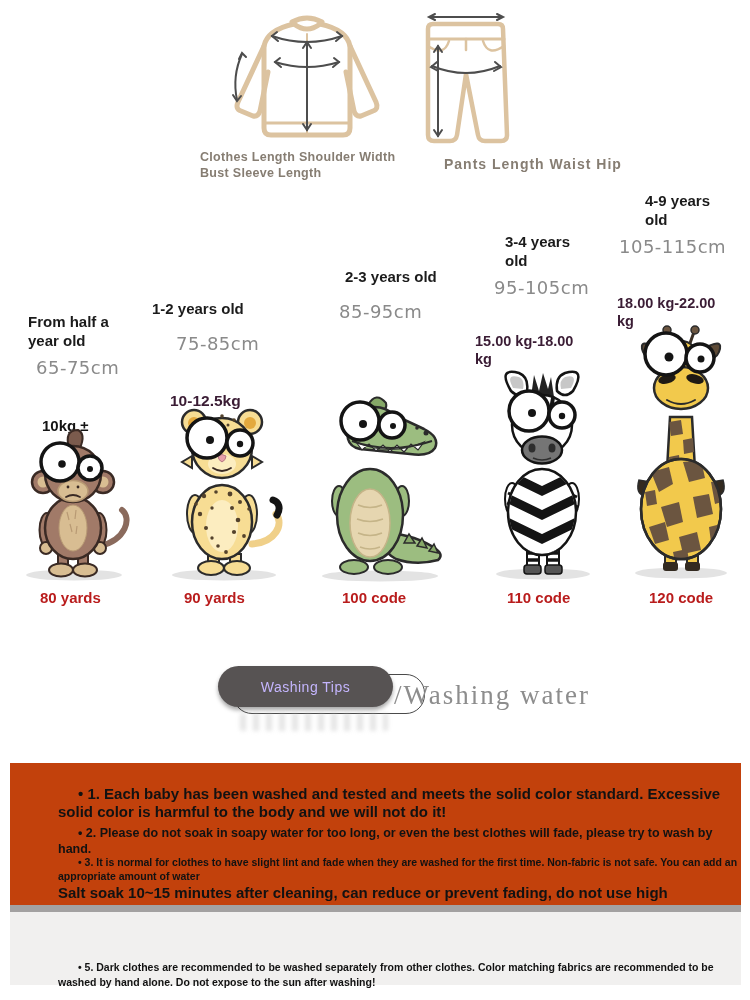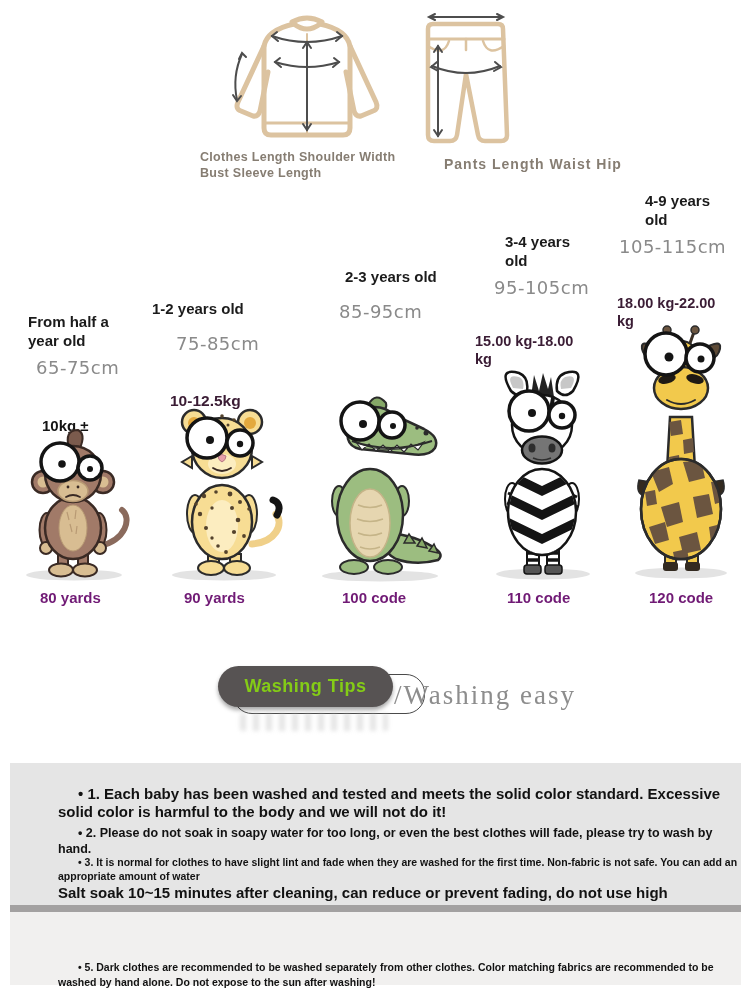--- a/index.html
+++ b/index.html
@@ -8,32 +8,32 @@
   .abs{position:absolute;}
   
   .garment-label{font-weight:bold;color:#867d72;line-height:1.25;letter-spacing:.3px;}
   .tops-label{left:200px;top:150px;width:200px;font-size:12.5px;}
   .pants-label{left:404px;top:156px;width:190px;font-size:14px;letter-spacing:1px;margin-left:40px;}
   
   .age{font-weight:bold;font-size:15px;color:#1b1b1b;line-height:1.25;}
   .hrange{font-size:18px;color:#8a8a8a;font-family:"DejaVu Sans",sans-serif;letter-spacing:.5px;}
   .wrange{font-weight:bold;font-size:14.5px;color:#3a1c34;line-height:1.25;margin-top:33px;}
   .wrange.black{color:#141414;font-size:15px;}
-  .size-label{font-weight:bold;font-size:15px;color:#701a75;}
+  .size-label{font-weight:bold;font-size:15px;color:#b91c1c;}
   
   .pill-outline{left:233px;top:674px;width:190px;height:38px;border:1.5px solid #4a4a4a;border-radius:19px;background:transparent;}
   .pill-button{left:218px;top:666px;width:175px;height:41px;border-radius:21px;background:#575353;
                box-shadow:0 3px 4px rgba(0,0,0,.35);display:flex;align-items:center;justify-content:center;}
-  .pill-button span{color:#84cc16;font-weight:bold;font-size:18px;letter-spacing:.5px;}
+  .pill-button span{color:#c4b5fd;font-weight:normal;font-size:14px;letter-spacing:.5px;}
   .wash-caption{left:394px;top:680px;font-family:"Liberation Serif","DejaVu Serif",serif;
                 font-size:27px;color:#8d8d8d;letter-spacing:2px;}
   .watermark{left:240px;top:713px;width:148px;height:18px;opacity:.38;filter:blur(2px);
              background:repeating-linear-gradient(90deg,#b9b9b9 0 6px,transparent 6px 13px);border-radius:3px;}
   
-  .sec1{left:10px;top:763px;width:731px;height:142px;background:#e5e5e5;}
+  .sec1{left:10px;top:763px;width:731px;height:142px;background:#c2410c;}
   .divider{left:10px;top:905px;width:731px;height:7px;background:#a3a1a1;}
   .sec2{left:10px;top:912px;width:731px;height:73px;background:#f1f0ef;}
   .tip{position:absolute;left:0;padding-left:48px;color:#121212;font-weight:bold;}
   .tip.bulleted{text-indent:20px;}
   .tip1{top:7px;width:675px;font-size:15px;line-height:1.22;}
   .tip2{top:49px;width:655px;font-size:12.5px;line-height:1.3;}
   .tip3{top:81px;width:690px;font-size:10.5px;line-height:1.4;}
   .salt{top:105px;width:640px;font-size:15px;line-height:1.28;}
   .tip4{top:11px;width:580px;font-size:10.5px;line-height:1.5;}
   .tip5{top:37px;width:670px;font-size:10.5px;line-height:1.5;}
@@ -325,21 +325,21 @@
   <div class="abs size-label" style="left:40px;top:589px">80 yards</div>
   <div class="abs size-label" style="left:184px;top:589px">90 yards</div>
   <div class="abs size-label" style="left:342px;top:589px">100 code</div>
   <div class="abs size-label" style="left:507px;top:589px">110 code</div>
   <div class="abs size-label" style="left:649px;top:589px">120 code</div>
 
   <div class="abs pill-outline"></div>
   <div class="abs pill-button">
     <span>Washing Tips</span>
   </div>
-  <div class="abs wash-caption">/Washing easy</div>
+  <div class="abs wash-caption">/Washing water</div>
   <div class="abs watermark"></div>
 
   <div class="abs sec1">
     <p class="tip bulleted tip1">•  1. Each baby has been washed and tested and meets the solid color standard. Excessive solid color is harmful to the body and we will not do it!</p>
     <p class="tip bulleted tip2">•  2. Please do not soak in soapy water for too long, or even the best clothes will fade, please try to wash by hand.</p>
     <p class="tip bulleted tip3">•  3. It is normal for clothes to have slight lint and fade when they are washed for the first time. Non-fabric is not safe. You can add an appropriate amount of water</p>
     <p class="tip salt">Salt soak 10~15 minutes after cleaning, can reduce or prevent fading, do not use high temperature hot water cleaning</p>
   </div>
   <div class="abs divider"></div>
   <div class="abs sec2">

